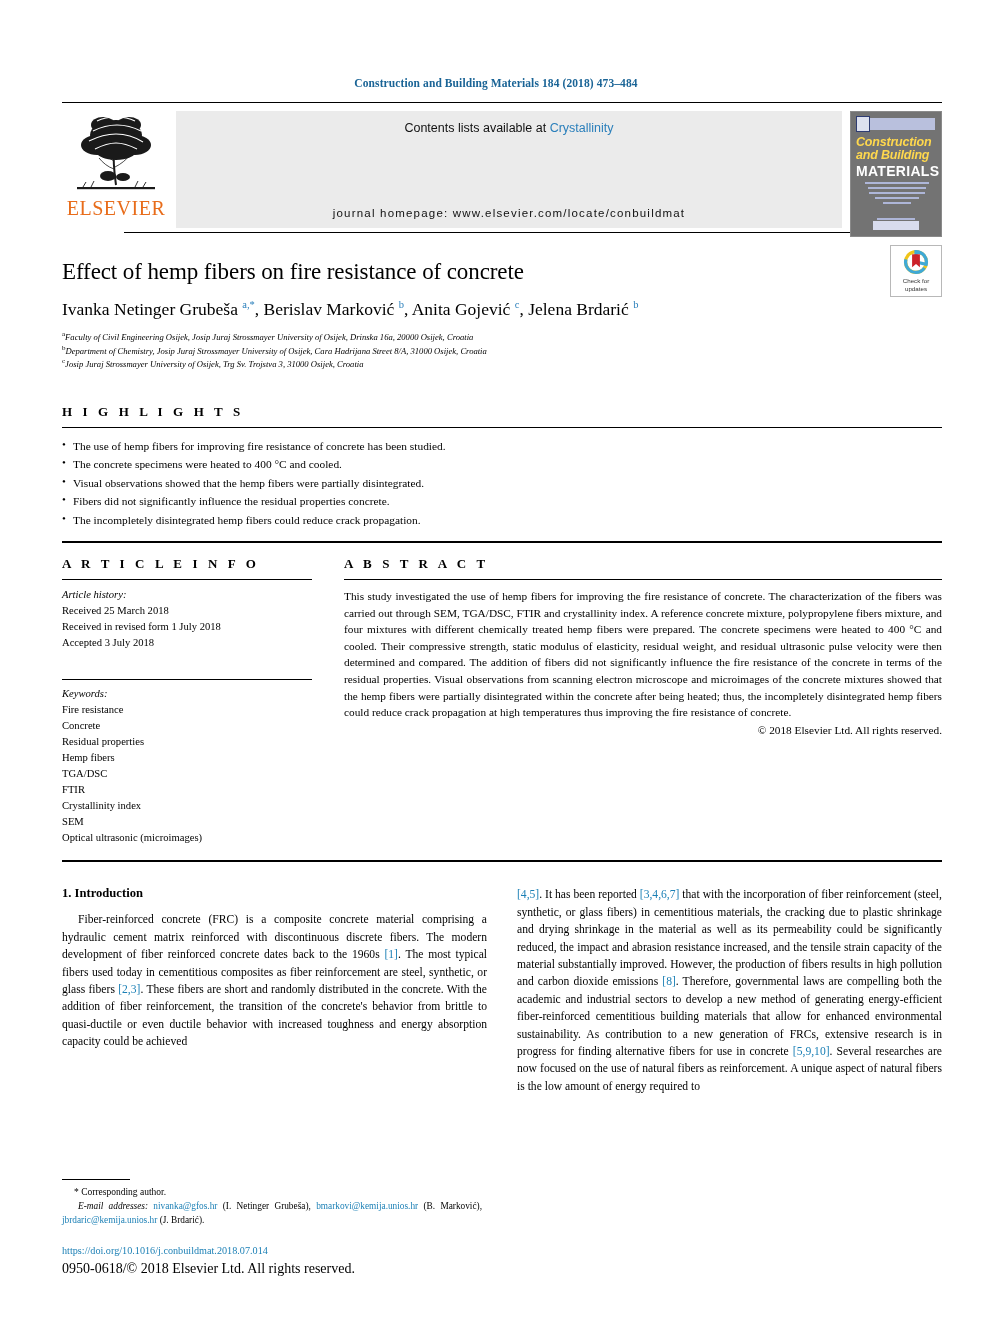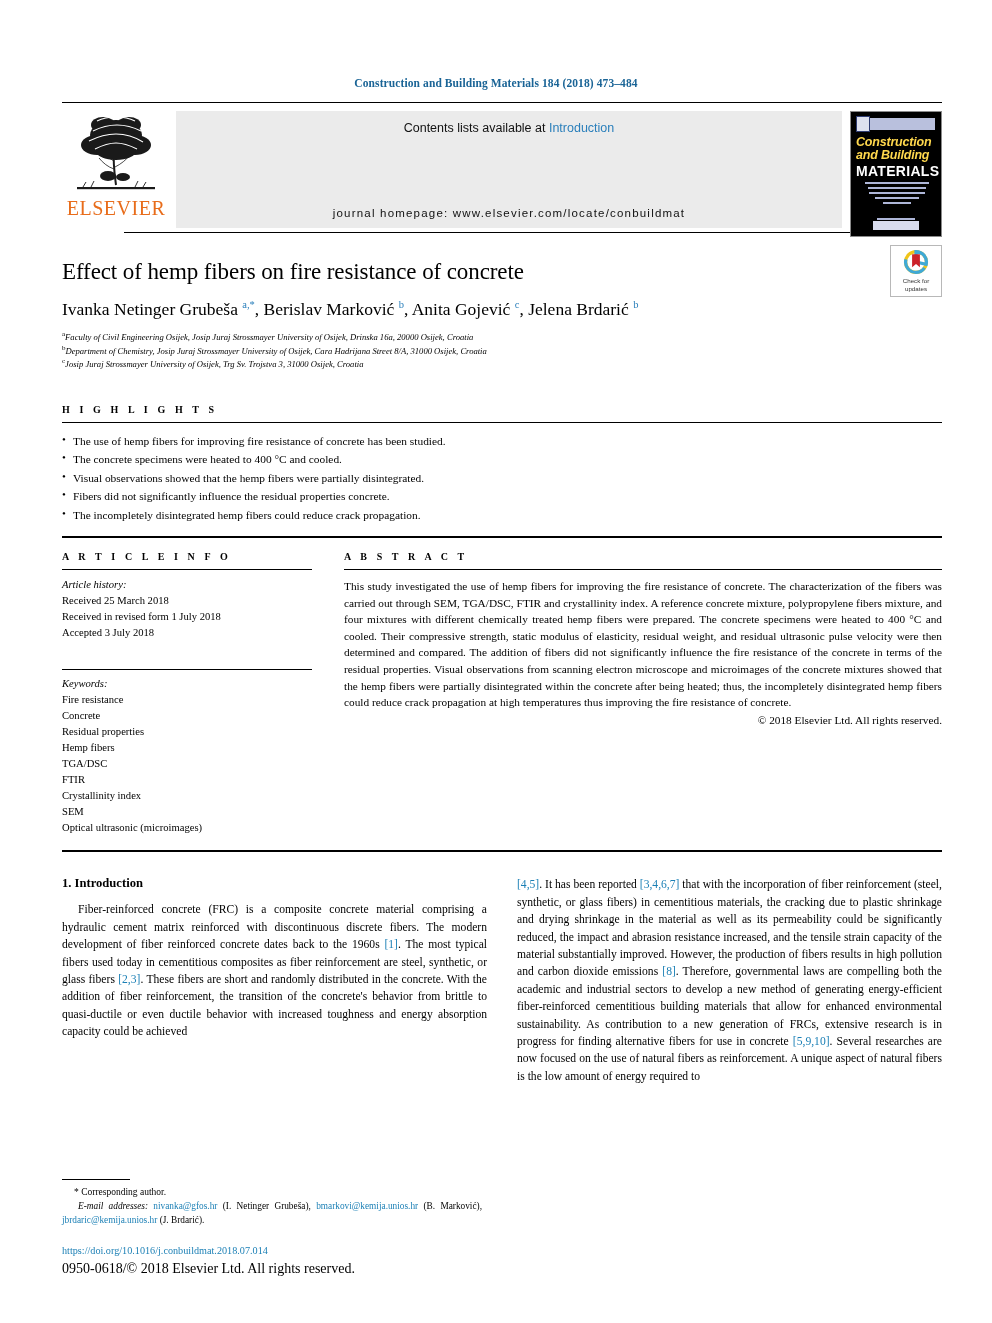--- a/index.html
+++ b/index.html
@@ -85,21 +85,21 @@
   .homepage-line {
     font-family: "Liberation Sans", sans-serif;
     font-size: 11.5px;
     letter-spacing: 1.2px;
     color: #111;
   }
   .cover-thumb {
     flex: 0 0 92px;
     width: 92px;
     height: 126px;
-    background: #000000;
+    background: #737373;
     border: 1px solid #8a8a8a;
     position: relative;
     overflow: hidden;
     font-family: "Liberation Sans", sans-serif;
   }
   .cover-topbar {
     position: absolute; top: 6px; left: 6px; right: 6px; height: 12px;
     background: #b9c0dd;
   }
   .cover-sq {
@@ -178,21 +178,21 @@
   .crossmark-text {
     font-size: 6.2px; color: #333; text-align: center; line-height: 1.25;
     margin-top: 2px;
   }
 
   
   .hl-wrap { margin: 34px 50px 0 62px; }
   .sec-head {
     font-family: "Liberation Serif", serif;
     font-weight: bold;
-    font-size: 10px;
+    font-size: 13px;
     letter-spacing: 3.6px;
   }
   .hl-rule { border-top: 1px solid #000; margin-top: 7px; }
   .hl-list { list-style: none; margin: 9px 0 0 0; padding: 0; }
   .hl-list li {
     font-size: 11.4px;
     line-height: 1.62;
     padding-left: 11px;
     position: relative;
   }
@@ -319,21 +319,21 @@
             <path d="M18 74 L21 68"></path>
             <path d="M70 74 L73 69"></path>
             <path d="M62 74 L65 68"></path>
         </g>
       </svg>
       <div class="elsevier-word">ELSEVIER</div>
     </div>
 
     <div class="masthead-center">
       <div class="contents-line">
-        <span>Contents lists available at </span><span class="sd">Introduction</span>
+        <span>Contents lists available at </span><span class="sd">Crystallinity</span>
       </div>
       <div class="homepage-line">journal homepage: www.elsevier.com/locate/conbuildmat</div>
     </div>
 
     <div class="cover-thumb">
       <div class="cover-topbar"></div>
       <div class="cover-sq"></div>
       <div class="cover-t1">Construction</div>
       <div class="cover-t2">and Building</div>
       <div class="cover-t3">MATERIALS</div>

